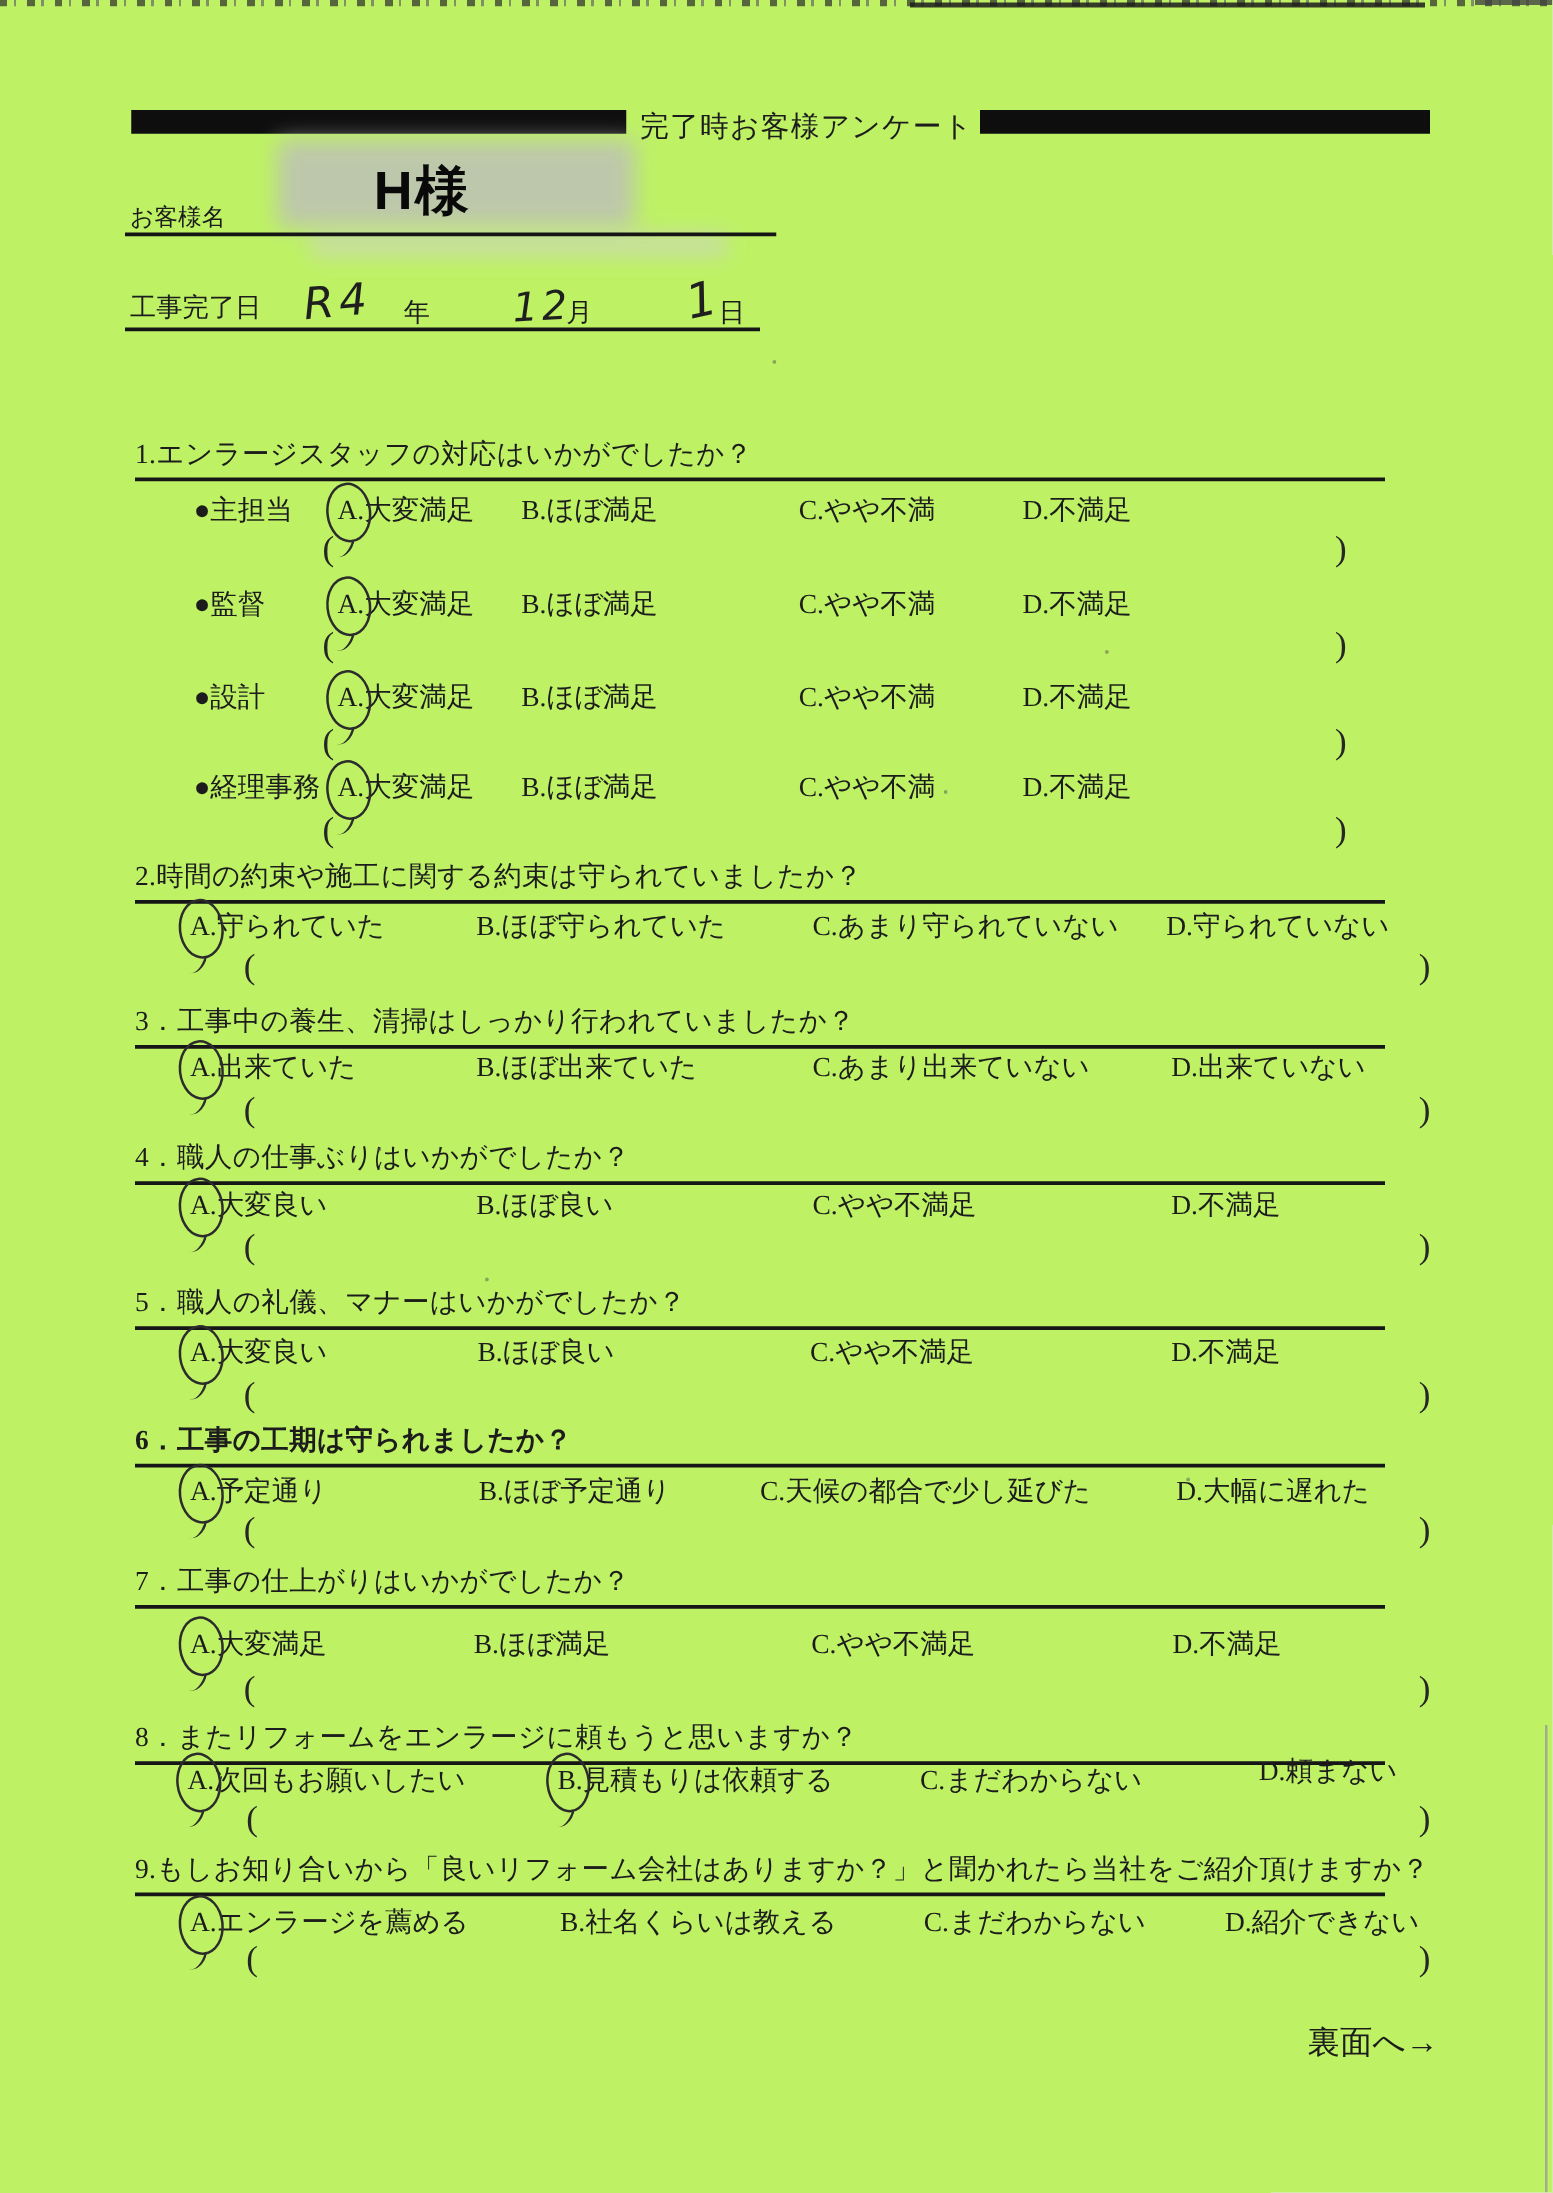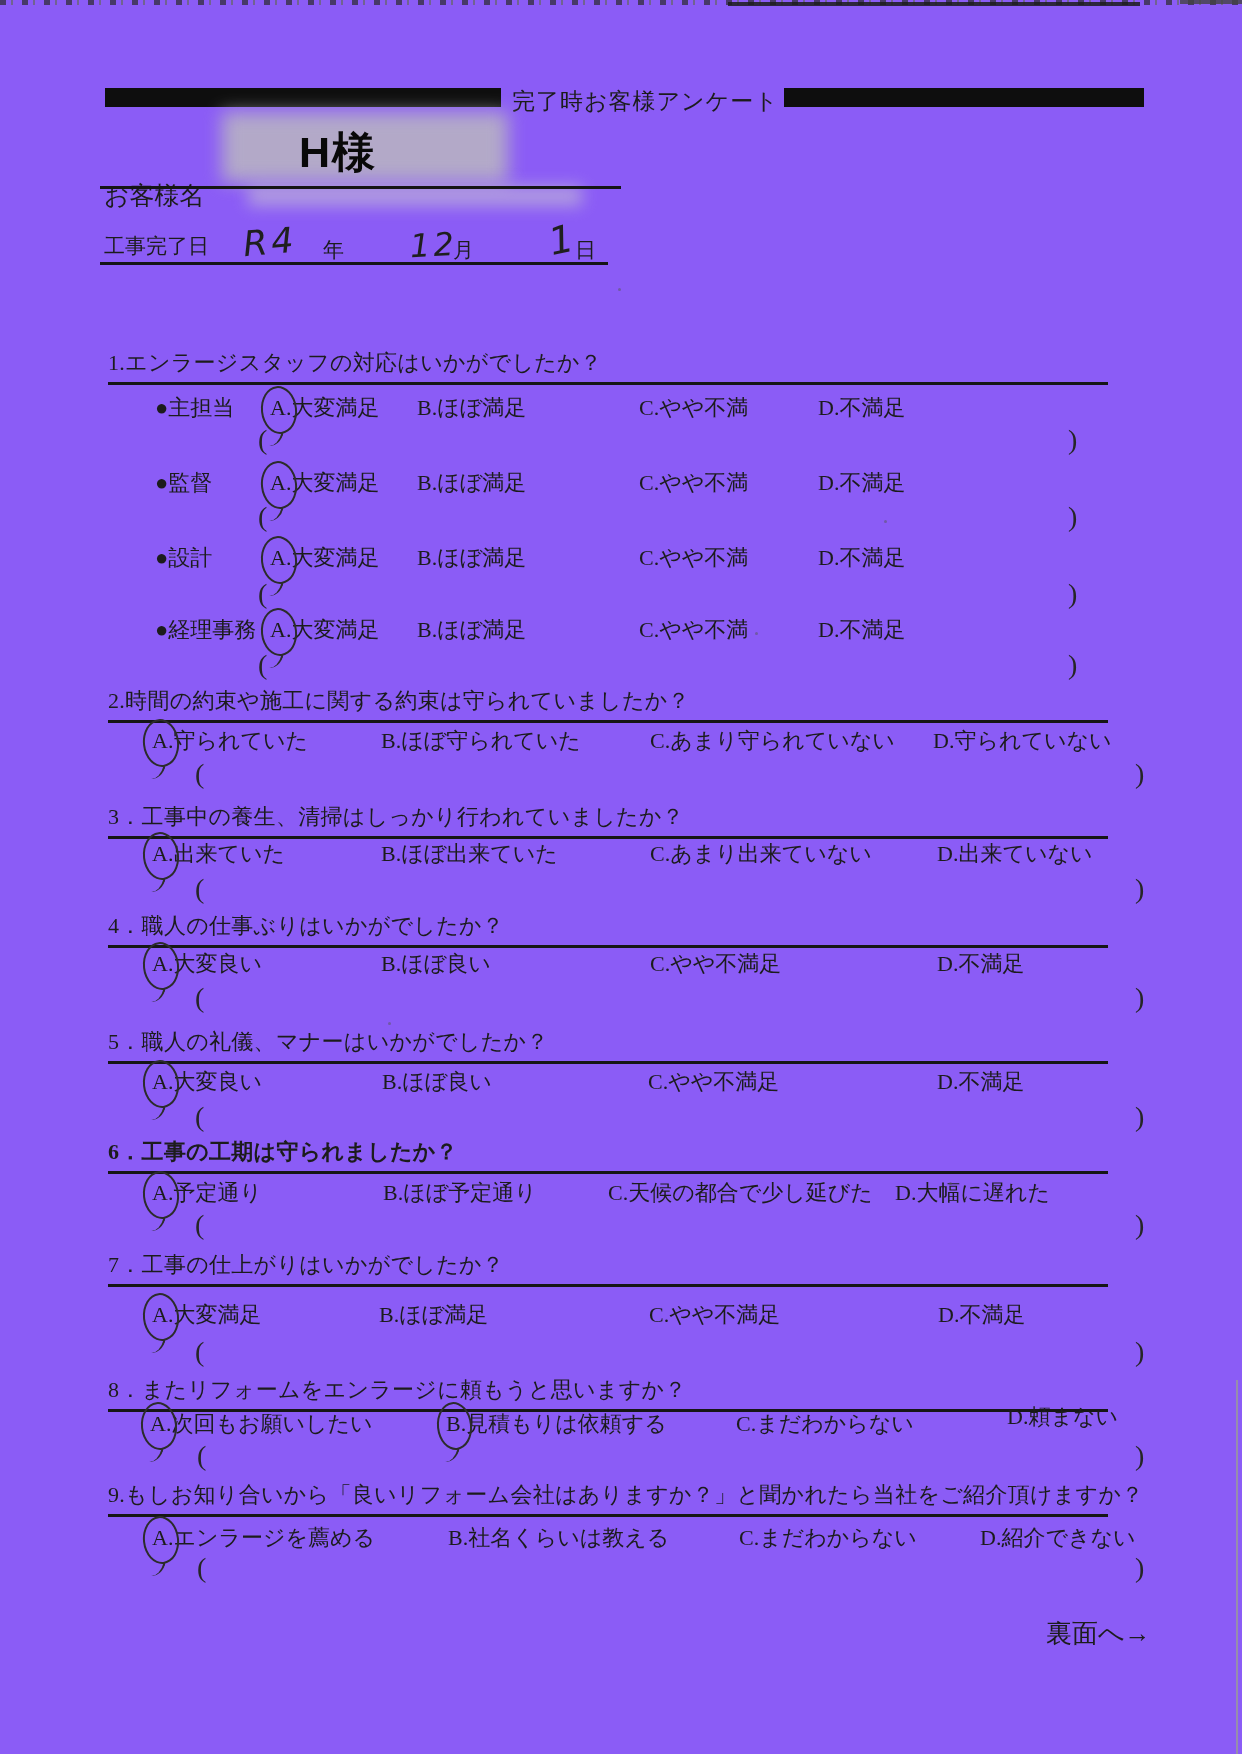--- a/index.html
+++ b/index.html
@@ -1,37 +1,37 @@
 <!DOCTYPE html>
 <html><head>
 <meta charset="utf-8">
 <style>
   html,body{margin:0;padding:0;background:#e6e6e6;}
   #page{
     position:relative;width:1242px;height:1754px;margin:0 auto;
-    background:#8b5cf6;overflow:hidden;
+    background:#bef264;overflow:hidden;
     font-family:"Liberation Serif","DejaVu Serif",serif;color:#1c1c1c;
   }
   
   .noise-top{position:absolute;left:0;top:0;width:1242px;height:5px;
     background:repeating-linear-gradient(90deg,#2a2a2a 0 6px,transparent 6px 11px,#666 11px 13px,transparent 13px 22px);
     opacity:.7;}
   .noise-top2{position:absolute;left:728px;top:2px;width:412px;height:4px;background:#1c1c1c;opacity:.85;}
   .noise-top3{position:absolute;left:1180px;top:0;width:62px;height:4px;background:#444;opacity:.8;}
   
   .hbar{position:absolute;top:88px;height:19px;background:#0e0e0e;}
   .hbar-left{left:105px;width:396px;}
   .hbar-right{left:784px;width:360px;}
   .htitle{position:absolute;left:512px;top:86px;font-size:23px;letter-spacing:1px;white-space:nowrap;}
   
   .blur1{position:absolute;left:222px;top:112px;width:286px;height:70px;background:#bdbdbd;filter:blur(9px);opacity:.8;}
   .blur2{position:absolute;left:248px;top:186px;width:334px;height:20px;background:#cfcfcf;filter:blur(8px);opacity:.55;}
   .cust-name{position:absolute;left:299px;top:124px;font-size:43px;font-weight:bold;
     font-family:"Liberation Sans","DejaVu Sans",sans-serif;letter-spacing:2px;color:#090909;}
-  .cust-label{position:absolute;left:104px;top:161px;font-size:25px;margin-top:18px;}
+  .cust-label{position:absolute;left:104px;top:161px;font-size:19px;}
   .rule{position:absolute;height:3px;background:#151515;}
   .rule-cust{left:100px;top:186px;width:521px;}
   .rule-date{left:100px;top:262px;width:508px;}
   
   .date-label{position:absolute;left:104px;top:232px;font-size:21px;}
   .hand{position:absolute;font-family:"DejaVu Sans","Liberation Sans",sans-serif;font-style:italic;color:#1f1f1f;}
   .era{left:243px;top:222px;font-size:35px;transform:rotate(-5deg);letter-spacing:4px;}
   .month{left:410px;top:226px;font-size:32px;transform:rotate(-3deg);letter-spacing:3px;}
   .day{left:549px;top:218px;font-size:38px;transform:rotate(-12deg);}
   .unit{position:absolute;font-size:21px;}
@@ -137,21 +137,21 @@
       <div class="opt" style="top: 1067px; left: 152px;"><span class="opt-letter circled">A.</span><span>大変良い</span></div>
       <div class="opt" style="top: 1067px; left: 382px;"><span class="opt-letter">B.</span><span>ほぼ良い</span></div>
       <div class="opt" style="top: 1067px; left: 648px;"><span class="opt-letter">C.</span><span>やや不満足</span></div>
       <div class="opt" style="top: 1067px; left: 937px;"><span class="opt-letter">D.</span><span>不満足</span></div>
       <div class="paren" style="top: 1101px; left: 195px;">(</div>
       <div class="paren" style="top: 1101px; left: 1135px;">)</div>
       <div class="q-title" style="top: 1137px; font-weight: bold;">6．工事の工期は守られましたか？</div>
       <div class="opt" style="top: 1178px; left: 152px;"><span class="opt-letter circled">A.</span><span>予定通り</span></div>
       <div class="opt" style="top: 1178px; left: 383px;"><span class="opt-letter">B.</span><span>ほぼ予定通り</span></div>
       <div class="opt" style="top: 1178px; left: 608px;"><span class="opt-letter">C.</span><span>天候の都合で少し延びた</span></div>
-      <div class="opt" style="top: 1178px; left: 895px;"><span class="opt-letter">D.</span><span>大幅に遅れた</span></div>
+      <div class="opt" style="top: 1178px; left: 941px;"><span class="opt-letter">D.</span><span>大幅に遅れた</span></div>
       <div class="paren" style="top: 1209px; left: 195px;">(</div>
       <div class="paren" style="top: 1209px; left: 1135px;">)</div>
       <div class="q-title" style="top: 1250px;">7．工事の仕上がりはいかがでしたか？</div>
       <div class="opt" style="top: 1300px; left: 152px;"><span class="opt-letter circled">A.</span><span>大変満足</span></div>
       <div class="opt" style="top: 1300px; left: 379px;"><span class="opt-letter">B.</span><span>ほぼ満足</span></div>
       <div class="opt" style="top: 1300px; left: 649px;"><span class="opt-letter">C.</span><span>やや不満足</span></div>
       <div class="opt" style="top: 1300px; left: 938px;"><span class="opt-letter">D.</span><span>不満足</span></div>
       <div class="paren" style="top: 1336px; left: 195px;">(</div>
       <div class="paren" style="top: 1336px; left: 1135px;">)</div>
       <div class="q-title" style="top: 1375px;">8．またリフォームをエンラージに頼もうと思いますか？</div>

